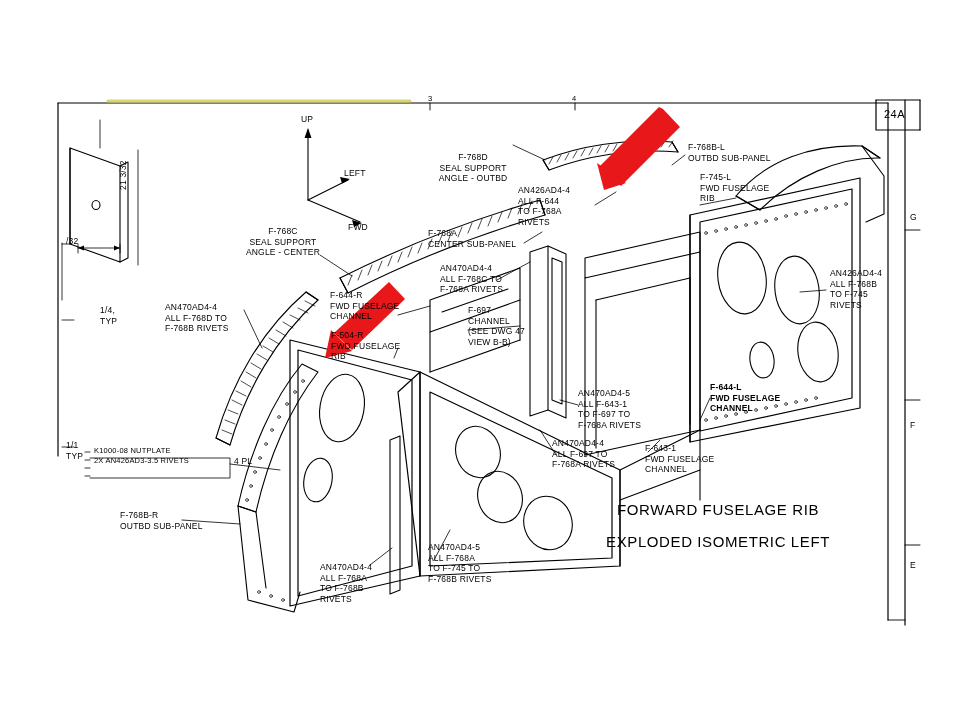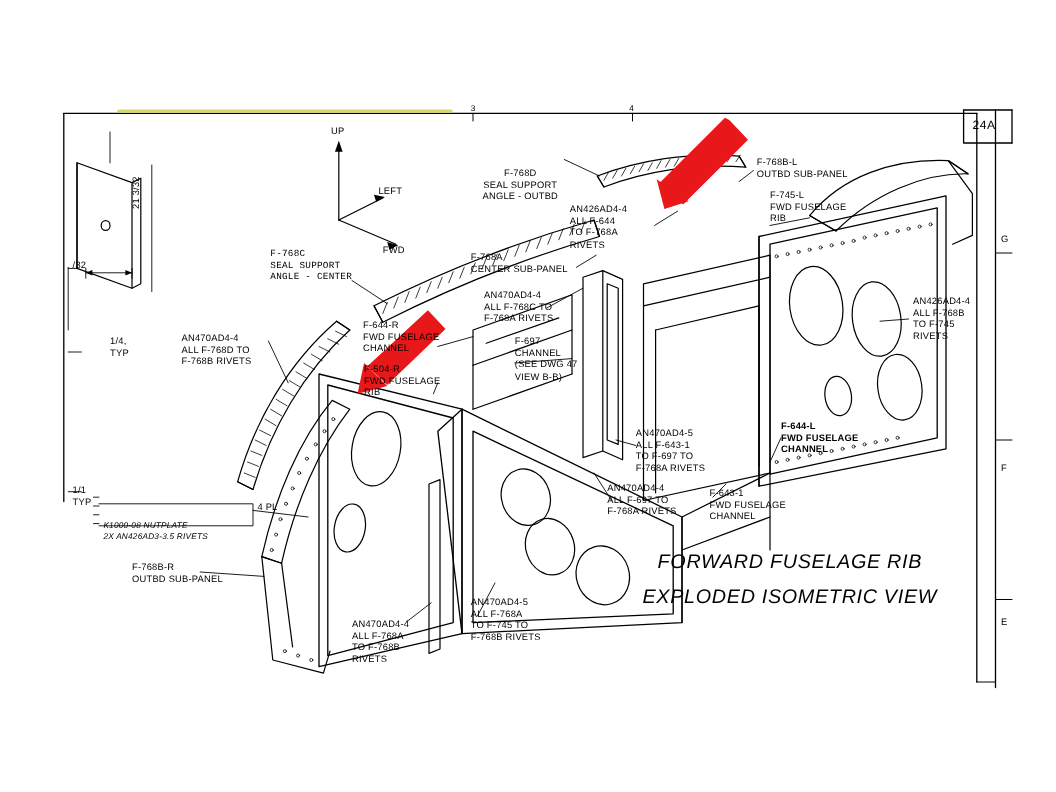--- a/index.html
+++ b/index.html
@@ -25,26 +25,25 @@
   .lbl {
     position: absolute;
     font-family: "Liberation Sans", sans-serif;
     font-size: 8.5px;
     line-height: 10.5px;
     color: #000000;
     white-space: pre;
     letter-spacing: 0.2px;
   }
   .lbl.c { text-align: center; transform: translateX(-50%); }
-  .lbl.r { text-align: left; transform: translateX(-100%); font-family: Liberation Mono, monospace; }
+  .lbl.r { text-align: center; transform: translateX(-100%); }
   .lbl.big {
-    font-size: 18px;
+    font-size: 15px;
     line-height: 16px;
     letter-spacing: 0.6px;
-    font-style: italic;
   }
   .lbl.sm { font-size: 7.5px; line-height: 9.5px; }
   .lbl.zone {
     font-size: 11px;
     letter-spacing: 0.5px;
   }
   .lbl.rot {
     transform: rotate(-90deg);
     transform-origin: left top;
   }
@@ -411,30 +410,30 @@
   <div class="lbl" style="left:578px; top:388px;">AN470AD4-5
 ALL F-643-1
 TO F-697 TO
 F-768A RIVETS</div>
   <div class="lbl" style="left:552px; top:438px;">AN470AD4-4
 ALL F-697 TO
 F-768A RIVETS</div>
   <div class="lbl" style="left:645px; top:443px;">F-643-1
 FWD FUSELAGE
 CHANNEL</div>
-  <div class="lbl sm" style="left:94px; top:473px;font-style:italic;">K1000-08 NUTPLATE
+  <div class="lbl sm" style="left:94px; top:446px;">K1000-08 NUTPLATE
 2X AN426AD3-3.5 RIVETS</div>
   <div class="lbl" style="left:234px; top:456px;">4 PL</div>
   <div class="lbl" style="left:120px; top:510px;">F-768B-R
 OUTBD SUB-PANEL</div>
   <div class="lbl" style="left:320px; top:562px;">AN470AD4-4
 ALL F-768A
 TO F-768B
 RIVETS</div>
   <div class="lbl" style="left:428px; top:542px;">AN470AD4-5
 ALL F-768A
 TO F-745 TO
 F-768B RIVETS</div>
 
   <div class="lbl big c" style="left:718px; top:502px;">FORWARD FUSELAGE RIB</div>
-  <div class="lbl big c" style="left:718px; top:534px;">EXPLODED ISOMETRIC VIEW</div>
+  <div class="lbl big c" style="left:718px; top:534px;">EXPLODED ISOMETRIC LEFT</div>
 
 </div>
 
 </body></html>

